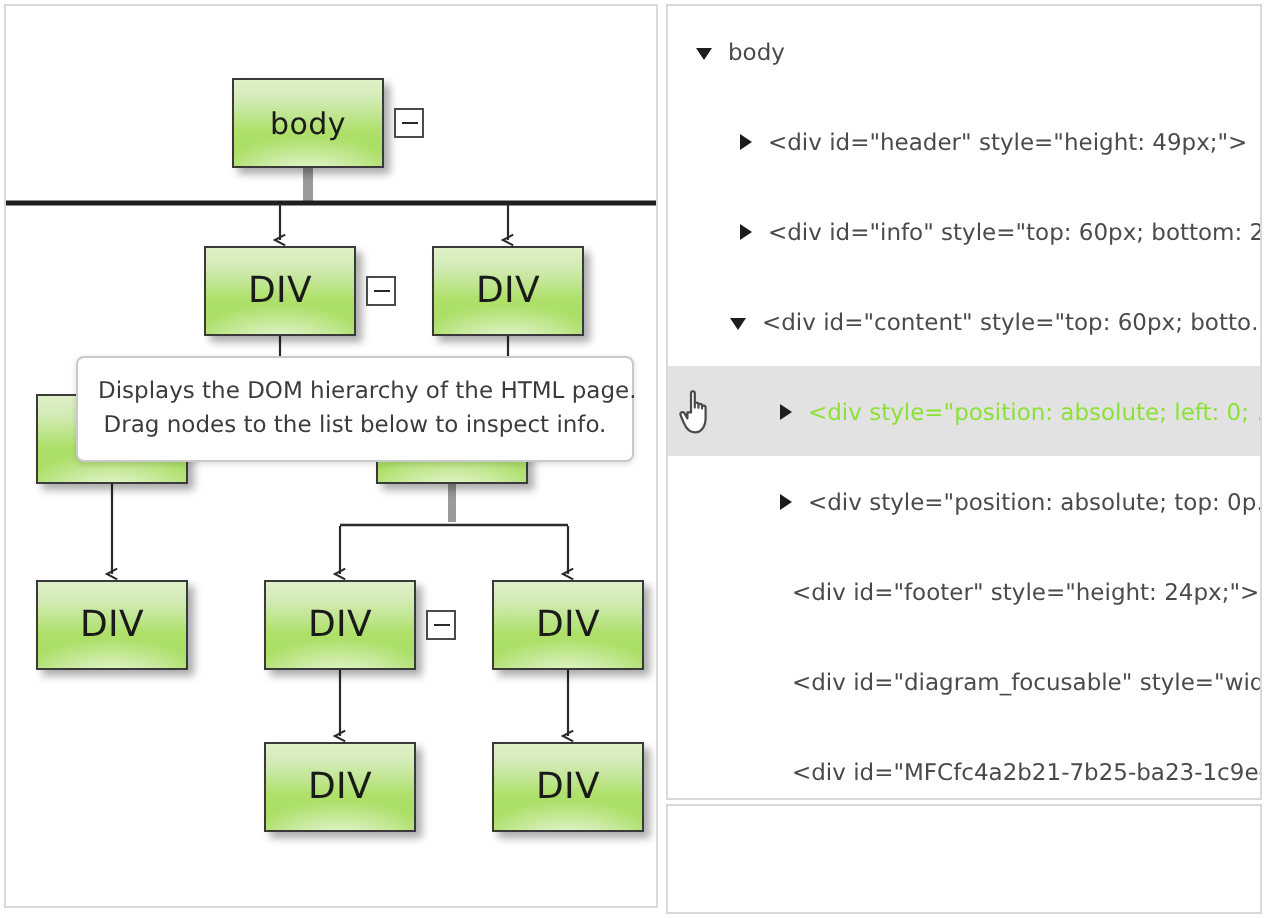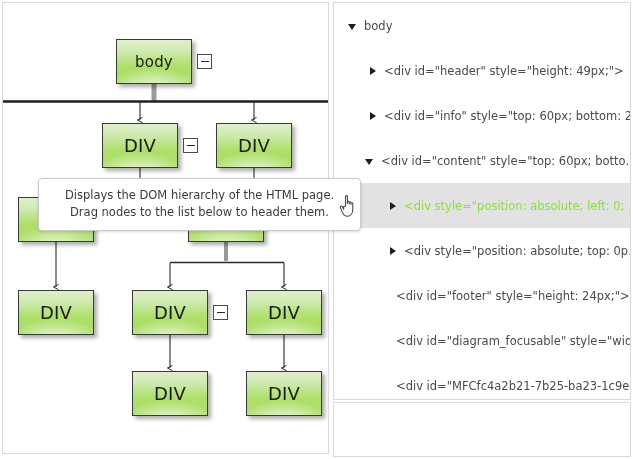--- a/index.html
+++ b/index.html
@@ -71,21 +71,21 @@
     width: 8px;
     height: 1px;
     background: #2a2a2a;
   }
 
   
   #diagram-tooltip {
     position: absolute;
     left: 38px;
     top: 178px;
-    width: 323px;
+    width: 279px;
     box-sizing: border-box;
     background: #ffffff;
     border: 1px solid #c9c9c9;
     border-radius: 4px;
     padding: 8px 10px 9px 10px;
     box-shadow: 0 1px 3px rgba(0,0,0,0.14);
     font-size: 11.5px;
     color: #3b3b3b;
     line-height: 17px;
     text-align: center;
@@ -248,21 +248,21 @@
     </div>
 
     <div class="node" style="left:243px; top:368px; width:76px; height:45px;">
       <span>DIV</span>
     </div>
 
   </div>
 
   <div id="diagram-tooltip">
     <div class="tip-line">Displays the DOM hierarchy of the HTML page.</div>
-    <div class="tip-line">Drag nodes to the list below to header them.</div>
+    <div class="tip-line">Drag nodes to the list below to inspect info.</div>
   </div>
 
   <div id="tree-panel">
 
     <div class="tree-row" style="padding-left:13px;">
       <span class="tree-twisty open"></span>
       <span class="tree-label">body</span>
     </div>
 
     <div class="tree-row" style="padding-left:33px;">

